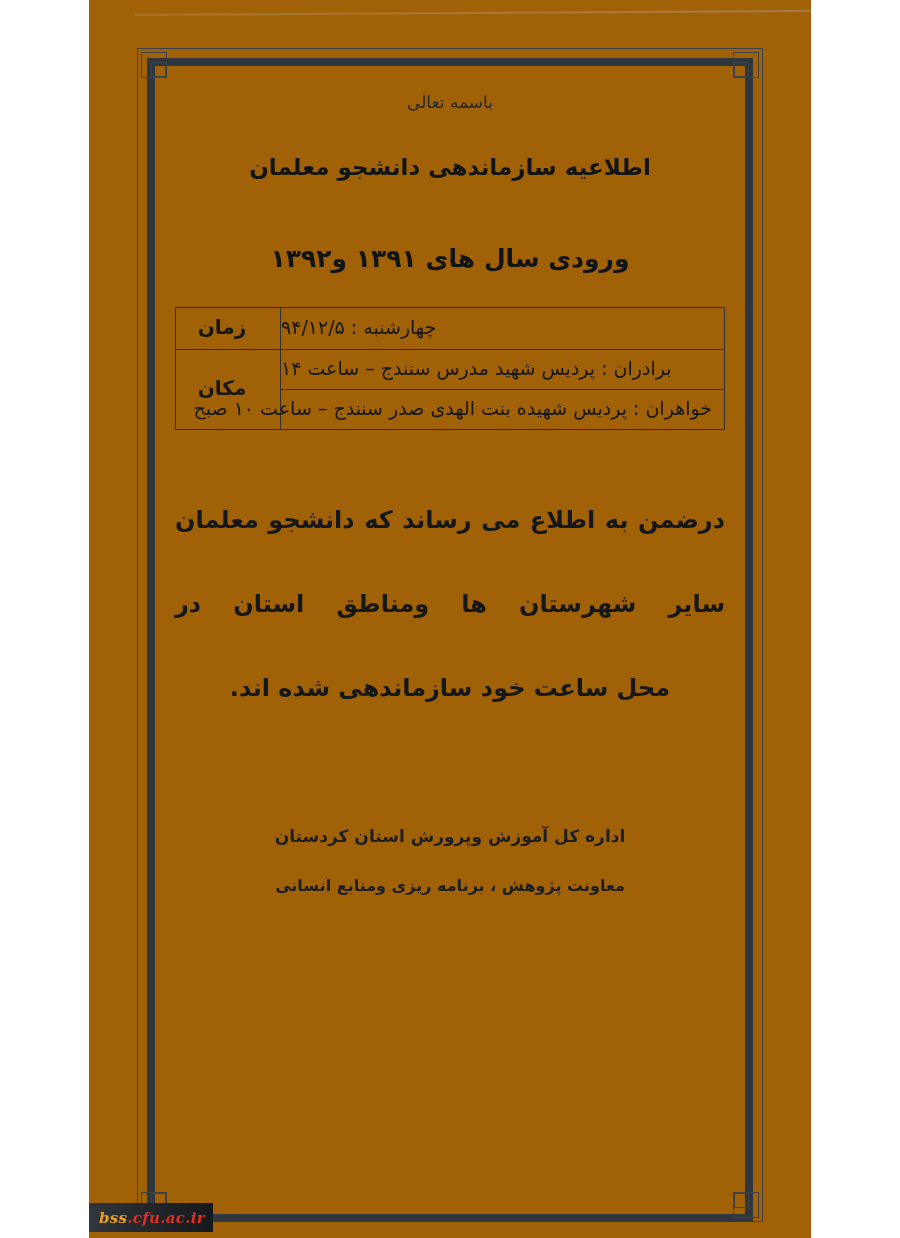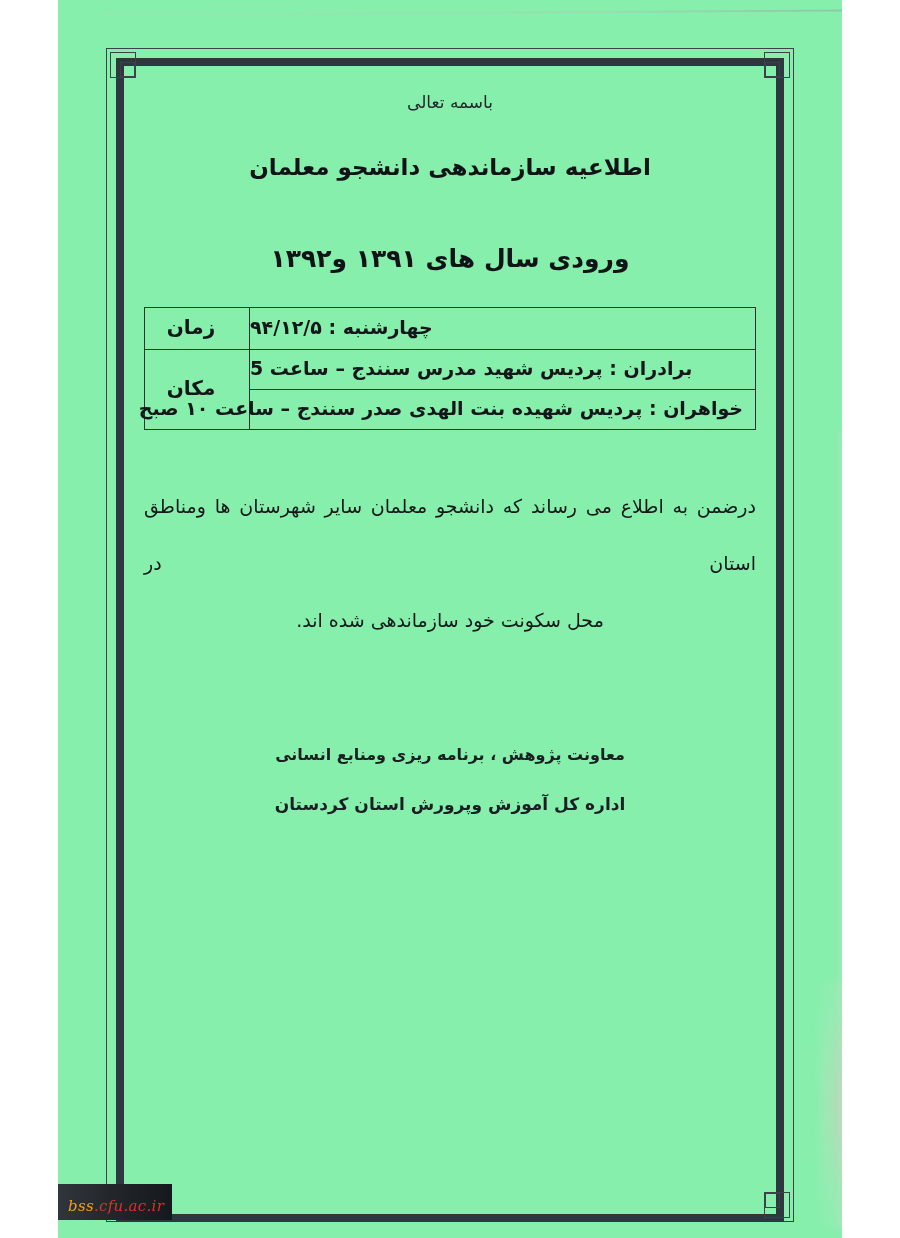--- a/index.html
+++ b/index.html
@@ -4,24 +4,24 @@
 <title>اطلاعیه سازماندهی دانشجو معلمان</title>
 <style>
   html, body {
     margin: 0;
     padding: 0;
     background: #ffffff;
   }
 
   .page {
     position: relative;
-    width: 784px;
+    width: 722px;
     height: 1238px;
     margin: 0 auto;
-    background: #86efac;
+    background: #a16207;
     overflow: hidden;
     font-family: "DejaVu Sans", "Liberation Sans", sans-serif;
     direction: rtl;
   }
 
   
   .scan-edge {
     position: absolute;
     left: 45px;
     top: 14px;
@@ -181,33 +181,33 @@
     vertical-align: middle;
   }
   td.label {
     width: 92px;
     text-align: center;
     font-weight: bold;
     font-size: 20px;
   }
   td.value {
     text-align: left;
-    font-weight: bold;
+    font-weight: normal;
     white-space: nowrap;
   }
 
   .tail-block {
     margin-top: 48px;
     text-align: justify;
     text-align-last: justify;
-    font-size: 19px;
-    line-height: 57px;
+    font-size: 24px;
+    line-height: 84px;
     color: #15181b;
     padding: 0 6px;
-    font-weight: normal;
+    font-weight: bold;
   }
   .tail-line { display: block; }
   .tail-line.last {
     text-align-last: center;
   }
 
   .sign {
     margin-top: 96px;
     text-align: center;
   }
@@ -219,32 +219,32 @@
     letter-spacing: 0.2px;
   }
   .sign-line.second {
     font-size: 16px;
   }
 
   
   .watermark {
     position: absolute;
     left: 0;
-    bottom: 18px;
+    bottom: 6px;
     height: 24px;
-    padding: 10px 8px 2px 10px;
+    padding: 3px 8px 2px 10px;
     display: flex;
     align-items: center;
     background: linear-gradient(to left,
                 #15181c 0%,
                 #23272c 55%,
                 #31363c 100%);
     font-family: "DejaVu Serif", "Liberation Serif", serif;
     font-style: italic;
-    font-weight: normal;
+    font-weight: bold;
     font-size: 15px;
     letter-spacing: 0.3px;
     direction: ltr;
     z-index: 40;
   }
   .wm-a { color: #f0a020; }
   .wm-b { color: #e03024; }
 </style>
 </head>
 <body>
@@ -276,38 +276,38 @@
 
 
     <div class="tbl-wrap">
       <table class="info">
         <tbody>
           <tr>
             <td class="value">چهارشنبه : ۹۴/۱۲/۵</td>
             <td class="label">زمان</td>
           </tr>
           <tr>
-            <td class="value">برادران : پردیس شهید مدرس سنندج – ساعت 5</td>
+            <td class="value">برادران : پردیس شهید مدرس سنندج – ساعت ۱۴</td>
             <td class="label" rowspan="2">مکان</td>
           </tr>
           <tr>
             <td class="value">خواهران : پردیس شهیده بنت الهدی صدر سنندج – ساعت ۱۰ صبح</td>
           </tr>
         </tbody>
       </table>
     </div>
 
     <div class="tail-block">
       <span class="tail-line">درضمن به اطلاع می رساند که دانشجو معلمان سایر شهرستان ها ومناطق استان در</span>
-      <span class="tail-line last">محل سکونت خود سازماندهی شده اند.</span>
+      <span class="tail-line last">محل ساعت خود سازماندهی شده اند.</span>
     </div>
 
     <div class="sign">
+      <div class="sign-line">اداره کل آموزش وپرورش استان کردستان</div>
       <div class="sign-line second">معاونت پژوهش ، برنامه ریزی ومنابع انسانی</div>
-      <div class="sign-line">اداره کل آموزش وپرورش استان کردستان</div>
     </div>
 
   </div>
 
   <div class="watermark">
     <span class="wm-a">bss</span>
       <span class="wm-b">.cfu.ac.ir</span>
   </div>
 
 </div>

